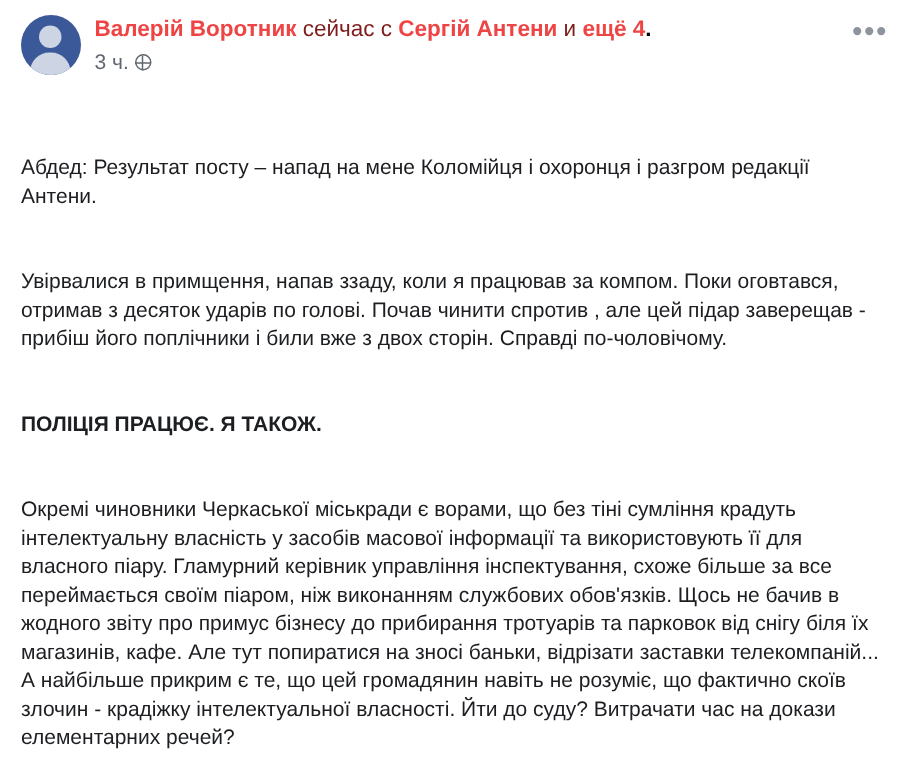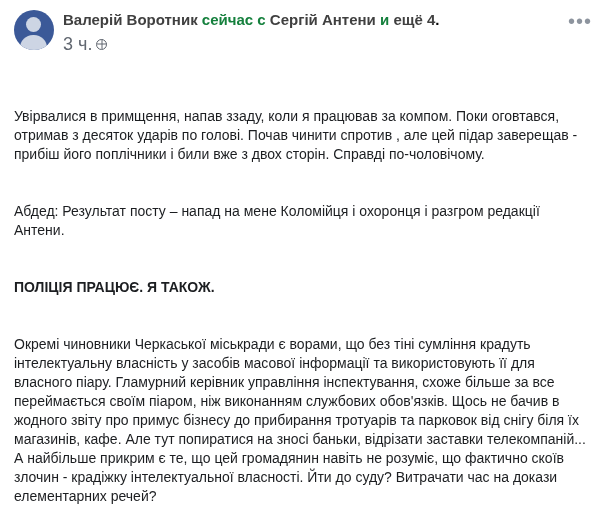--- a/index.html
+++ b/index.html
@@ -55,34 +55,34 @@
   }
   .header-text {
     padding-top: 1px;
     line-height: 1.25;
   }
   .name-line {
     font-size: 15px;
     color: #050505;
   }
   .name-line a {
-    color: #404040;
+    color: #ef4444;
     font-weight: bold;
     text-decoration: none;
   }
   .name-line .plain {
-    color: #15803d;
-    font-weight: bold;
+    color: #7f1d1d;
+    font-weight: normal;
   }
   .name-line .bold-plain {
     color: #050505;
     font-weight: bold;
   }
   .meta-line {
-    font-size: 18px;
+    font-size: 14px;
     color: #616770;
     margin-top: 3px;
     display: flex;
     align-items: center;
     gap: 4px;
   }
   .globe {
     display: inline-block;
     width: 11px;
     height: 11px;
@@ -154,22 +154,22 @@
       </div>
       <div class="meta-line">
         <span>3 ч.</span>
         <span class="globe"></span>
       </div>
     </div>
     <div class="menu-dots">•••</div>
   </div>
 
   <div class="body-text">
+    <p class="para">Абдед: Результат посту – напад на мене Коломійця і охоронця і разгром редакції Антени.</p>
     <p class="para">Увірвалися в примщення, напав ззаду, коли я працював за компом. Поки оговтався, отримав з десяток ударів по голові. Почав чинити спротив , але цей підар заверещав - прибіш його поплічники і били вже з двох сторін. Справді по-чоловічому.</p>
-    <p class="para">Абдед: Результат посту – напад на мене Коломійця і охоронця і разгром редакції Антени.</p>
     <p class="para caps">ПОЛІЦІЯ ПРАЦЮЄ. Я ТАКОЖ.</p>
     <p class="para">Окремі чиновники Черкаської міськради є ворами, що без тіні сумління крадуть інтелектуальну власність у засобів масової інформації та використовують її для власного піару. Гламурний керівник управління інспектування, схоже більше за все переймається своїм піаром, ніж виконанням службових обов'язків. Щось не бачив в жодного звіту про примус бізнесу до прибирання тротуарів та парковок від снігу біля їх магазинів, кафе. Але тут попиратися на зносі баньки, відрізати заставки телекомпаній... А найбільше прикрим є те, що цей громадянин навіть не розуміє, що фактично скоїв злочин - крадіжку інтелектуальної власності. Йти до суду? Витрачати час на докази елементарних речей?</p>
     
     
     
   </div>
 
 </div>
 
 </body></html>

